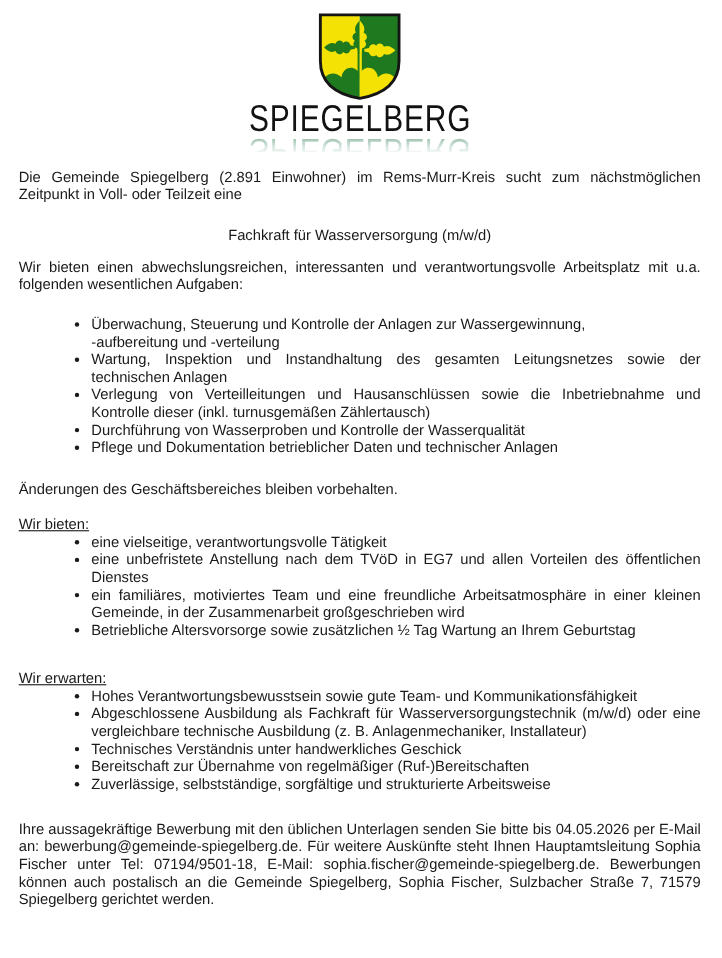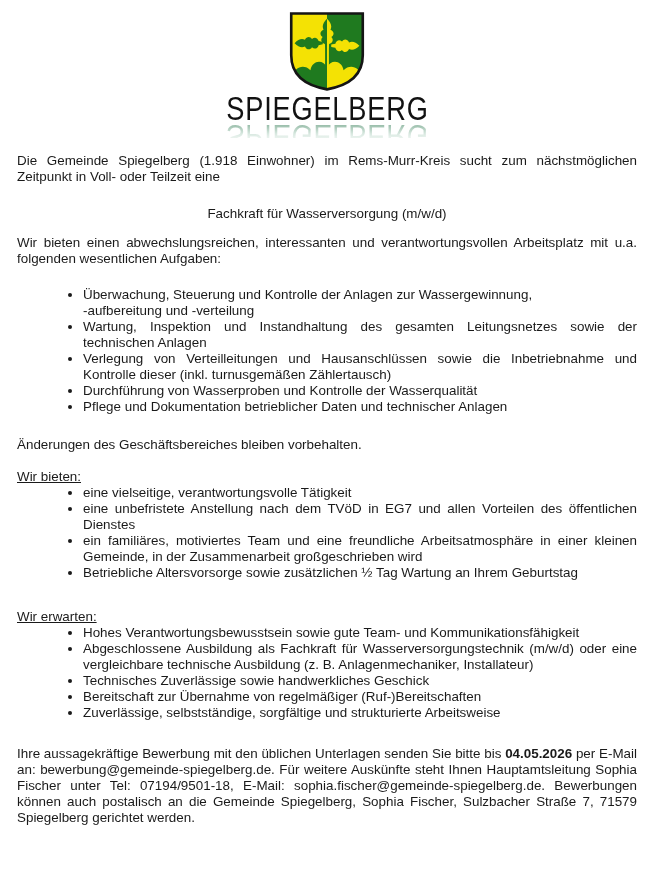--- a/index.html
+++ b/index.html
@@ -26,21 +26,21 @@
   
   p{margin:0;}
   .just{text-align:justify;}
   .intro{margin-top:15px;}
   .job-title{font-size:13.4px;line-height:16px;font-weight:normal;text-align:center;margin:21px 0 13px 0;}
   .note{margin-top:22px;}
   .section-heading{margin-top:16px;}
   .section-heading.second{margin-top:28px;}
   .u{text-decoration:underline;}
   .closing{margin-top:25px;}
-  .closing strong{font-weight:bold;}
+  .closing strong{font-weight:normal;}
   
   ul{margin:20px 0 0 0;padding:0 0 0 66px;list-style:disc outside;}
   ul.tight{margin-top:0;}
   li{text-align:justify;white-space:pre-line;}
 </style>
 </head>
 <body>
 
 <div class="page">
 
@@ -75,25 +75,25 @@
         <use href="#leaf" transform="translate(71,41) rotate(90) scale(0.95) translate(-50,-27)" fill="#F4E204"></use>
       </g>
       <path d="M9,4 H91 V52 C91,76 73,87 50,91 C27,87 9,76 9,52 Z" fill="none" stroke="#151515" stroke-width="3"></path>
     </svg>
     <div class="logo-name">SPIEGELBERG</div>
     <div class="logo-reflect">
       <div class="logo-name mirror">SPIEGELBERG</div>
     </div>
   </header>
 
-  <p class="just intro">Die Gemeinde Spiegelberg (1.918 Einwohner) im Rems-Murr-Kreis sucht zum nächstmöglichen Zeitpunkt in Voll- oder Teilzeit eine</p>
+  <p class="just intro">Die Gemeinde Spiegelberg (2.891 Einwohner) im Rems-Murr-Kreis sucht zum nächstmöglichen Zeitpunkt in Voll- oder Teilzeit eine</p>
 
   <h1 class="job-title">Fachkraft für Wasserversorgung (m/w/d)</h1>
 
-  <p class="just">Wir bieten einen abwechslungsreichen, interessanten und verantwortungsvollen Arbeitsplatz mit u.a. folgenden wesentlichen Aufgaben:</p>
+  <p class="just">Wir bieten einen abwechslungsreichen, interessanten und verantwortungsvolle Arbeitsplatz mit u.a. folgenden wesentlichen Aufgaben:</p>
 
   <ul>
     <li>Überwachung, Steuerung und Kontrolle der Anlagen zur Wassergewinnung,
 -aufbereitung und -verteilung</li>
     <li>Wartung, Inspektion und Instandhaltung des gesamten Leitungsnetzes sowie der technischen Anlagen</li>
     <li>Verlegung von Verteilleitungen und Hausanschlüssen sowie die Inbetriebnahme und Kontrolle dieser (inkl. turnusgemäßen Zählertausch)</li>
     <li>Durchführung von Wasserproben und Kontrolle der Wasserqualität</li>
     <li>Pflege und Dokumentation betrieblicher Daten und technischer Anlagen</li>
   </ul>
 
@@ -104,20 +104,20 @@
     <li>eine vielseitige, verantwortungsvolle Tätigkeit</li>
     <li>eine unbefristete Anstellung nach dem TVöD in EG7 und allen Vorteilen des öffentlichen Dienstes</li>
     <li>ein familiäres, motiviertes Team und eine freundliche Arbeitsatmosphäre in einer kleinen Gemeinde, in der Zusammenarbeit großgeschrieben wird</li>
     <li>Betriebliche Altersvorsorge sowie zusätzlichen ½ Tag Wartung an Ihrem Geburtstag</li>
   </ul>
 
   <p class="section-heading second"><span class="u">Wir erwarten:</span></p>
   <ul class="tight">
     <li>Hohes Verantwortungsbewusstsein sowie gute Team- und Kommunikationsfähigkeit</li>
     <li>Abgeschlossene Ausbildung als Fachkraft für Wasserversorgungstechnik (m/w/d) oder eine vergleichbare technische Ausbildung (z. B. Anlagenmechaniker, Installateur)</li>
-    <li>Technisches Zuverlässige sowie handwerkliches Geschick</li>
+    <li>Technisches Verständnis unter handwerkliches Geschick</li>
     <li>Bereitschaft zur Übernahme von regelmäßiger (Ruf-)Bereitschaften</li>
     <li>Zuverlässige, selbstständige, sorgfältige und strukturierte Arbeitsweise</li>
   </ul>
 
   <p class="just closing"><span>Ihre aussagekräftige Bewerbung mit den üblichen Unterlagen senden Sie bitte bis </span><strong>04.05.2026</strong><span> per E-Mail an: bewerbung@gemeinde-spiegelberg.de. Für weitere Auskünfte steht Ihnen Hauptamtsleitung Sophia Fischer unter Tel: 07194/9501-18, E-Mail: sophia.fischer@gemeinde-spiegelberg.de. Bewerbungen können auch postalisch an die Gemeinde Spiegelberg, Sophia Fischer, Sulzbacher Straße 7, 71579 Spiegelberg gerichtet werden.</span></p>
 
 </div>
 
 </body></html>

